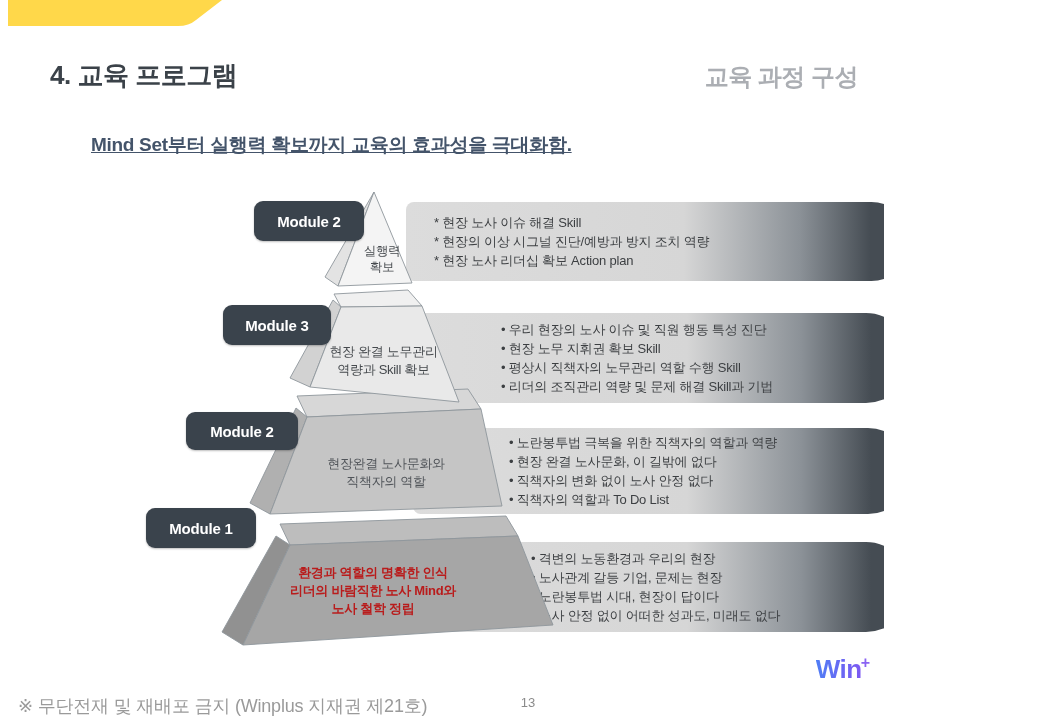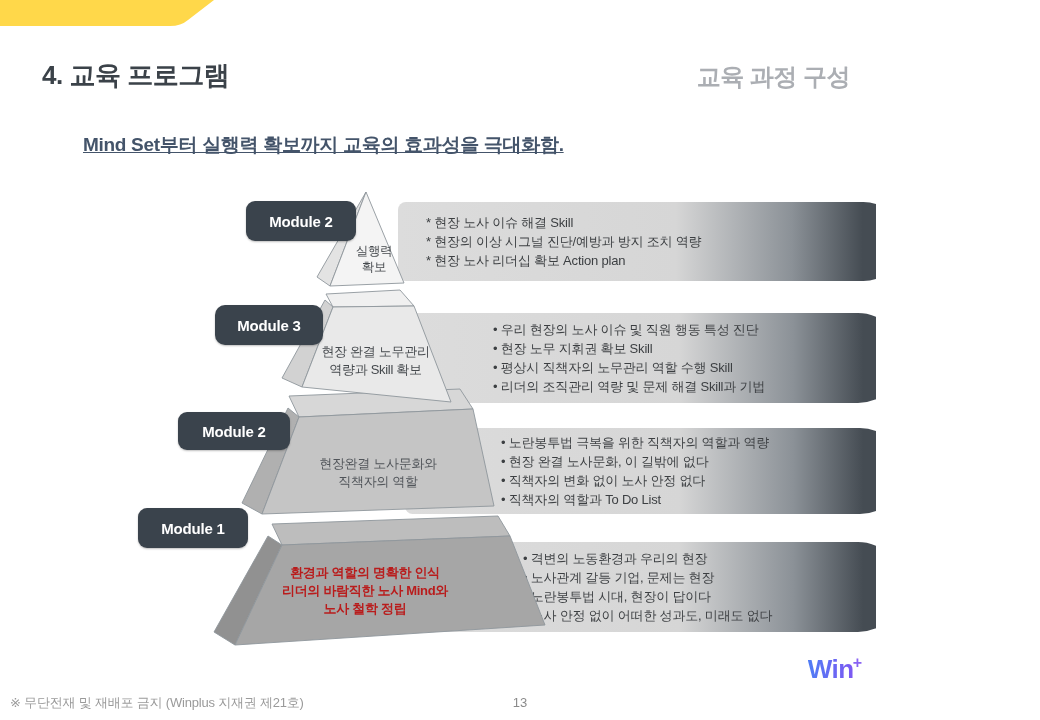--- a/index.html
+++ b/index.html
@@ -1,17 +1,17 @@
 <!DOCTYPE html>
 <html><head>
 <meta charset="utf-8">
 <style>
   html,body{margin:0;padding:0;background:#ffffff;}
   body{font-family:"Liberation Sans","DejaVu Sans",sans-serif;}
-  .slide{position:relative;width:876px;height:720px;background:#ffffff;overflow:hidden;}
+  .slide{position:relative;width:876px;height:720px;background:#ffffff;overflow:hidden;margin-left:8px;}
 
   
   .banner-svg{position:absolute;left:0;top:0;}
 
   
   .title{position:absolute;left:42px;top:58px;font-size:26px;font-weight:800;color:#3b4249;letter-spacing:-0.5px;}
   .header-right{position:absolute;right:26px;top:61px;font-size:24px;font-weight:700;color:#abaeb3;letter-spacing:-0.5px;}
   .subtitle{position:absolute;left:83px;top:132px;font-size:19px;font-weight:700;color:#44546a;letter-spacing:-0.3px;text-decoration:underline;}
 
   
@@ -35,26 +35,26 @@
   .tier-t4{left:334px;top:243px;width:80px;font-size:12.5px;line-height:16px;}
   .tier-t3{left:298px;top:343px;width:155px;font-size:13px;line-height:18px;}
   .tier-t2{left:296px;top:455px;width:164px;font-size:13px;line-height:18px;color:#505459;}
   .tier-t1{left:260px;top:564px;width:210px;font-size:13px;line-height:18px;color:#b91c1c;font-weight:700;}
 
   
   .module-label{position:absolute;background:#3a434c;color:#ffffff;border-radius:9px;
                 display:flex;align-items:center;justify-content:center;
                 font-size:15px;font-weight:600;letter-spacing:-0.2px;box-shadow:0 1px 2px rgba(0,0,0,0.25);}
   .ml-4{left:246px;top:201px;width:110px;height:40px;}
-  .ml-3{left:215px;top:305px;width:108px;height:40px;border-radius:10px;}
+  .ml-3{left:215px;top:305px;width:108px;height:40px;}
   .ml-2{left:178px;top:412px;width:112px;height:38px;}
   .ml-1{left:138px;top:508px;width:110px;height:40px;}
 
   
-  .footer-copyright{position:absolute;left:10px;top:694px;font-size:13px;color:#9a9a9a;letter-spacing:-0.2px;}
+  .footer-copyright{position:absolute;left:10px;top:694px;font-size:18px;color:#9a9a9a;letter-spacing:-0.2px;}
   .footer-page{position:absolute;left:500px;top:695px;width:40px;text-align:center;font-size:13px;color:#8b8b8b;}
   .logo{position:absolute;right:14px;top:654px;}
   .logo .win{font-size:26px;font-weight:800;color:#5a6cf2;letter-spacing:-0.5px;}
   .logo .plus{font-size:16px;font-weight:800;color:#8a63f3;vertical-align:10px;margin-left:-1px;}
   @supports ((-webkit-background-clip:text)){
     .logo .win{background:linear-gradient(90deg,#4f7df5,#7e58f2);-webkit-background-clip:text;background-clip:text;color:transparent;}
   }
 </style>
 </head>
 <body>

